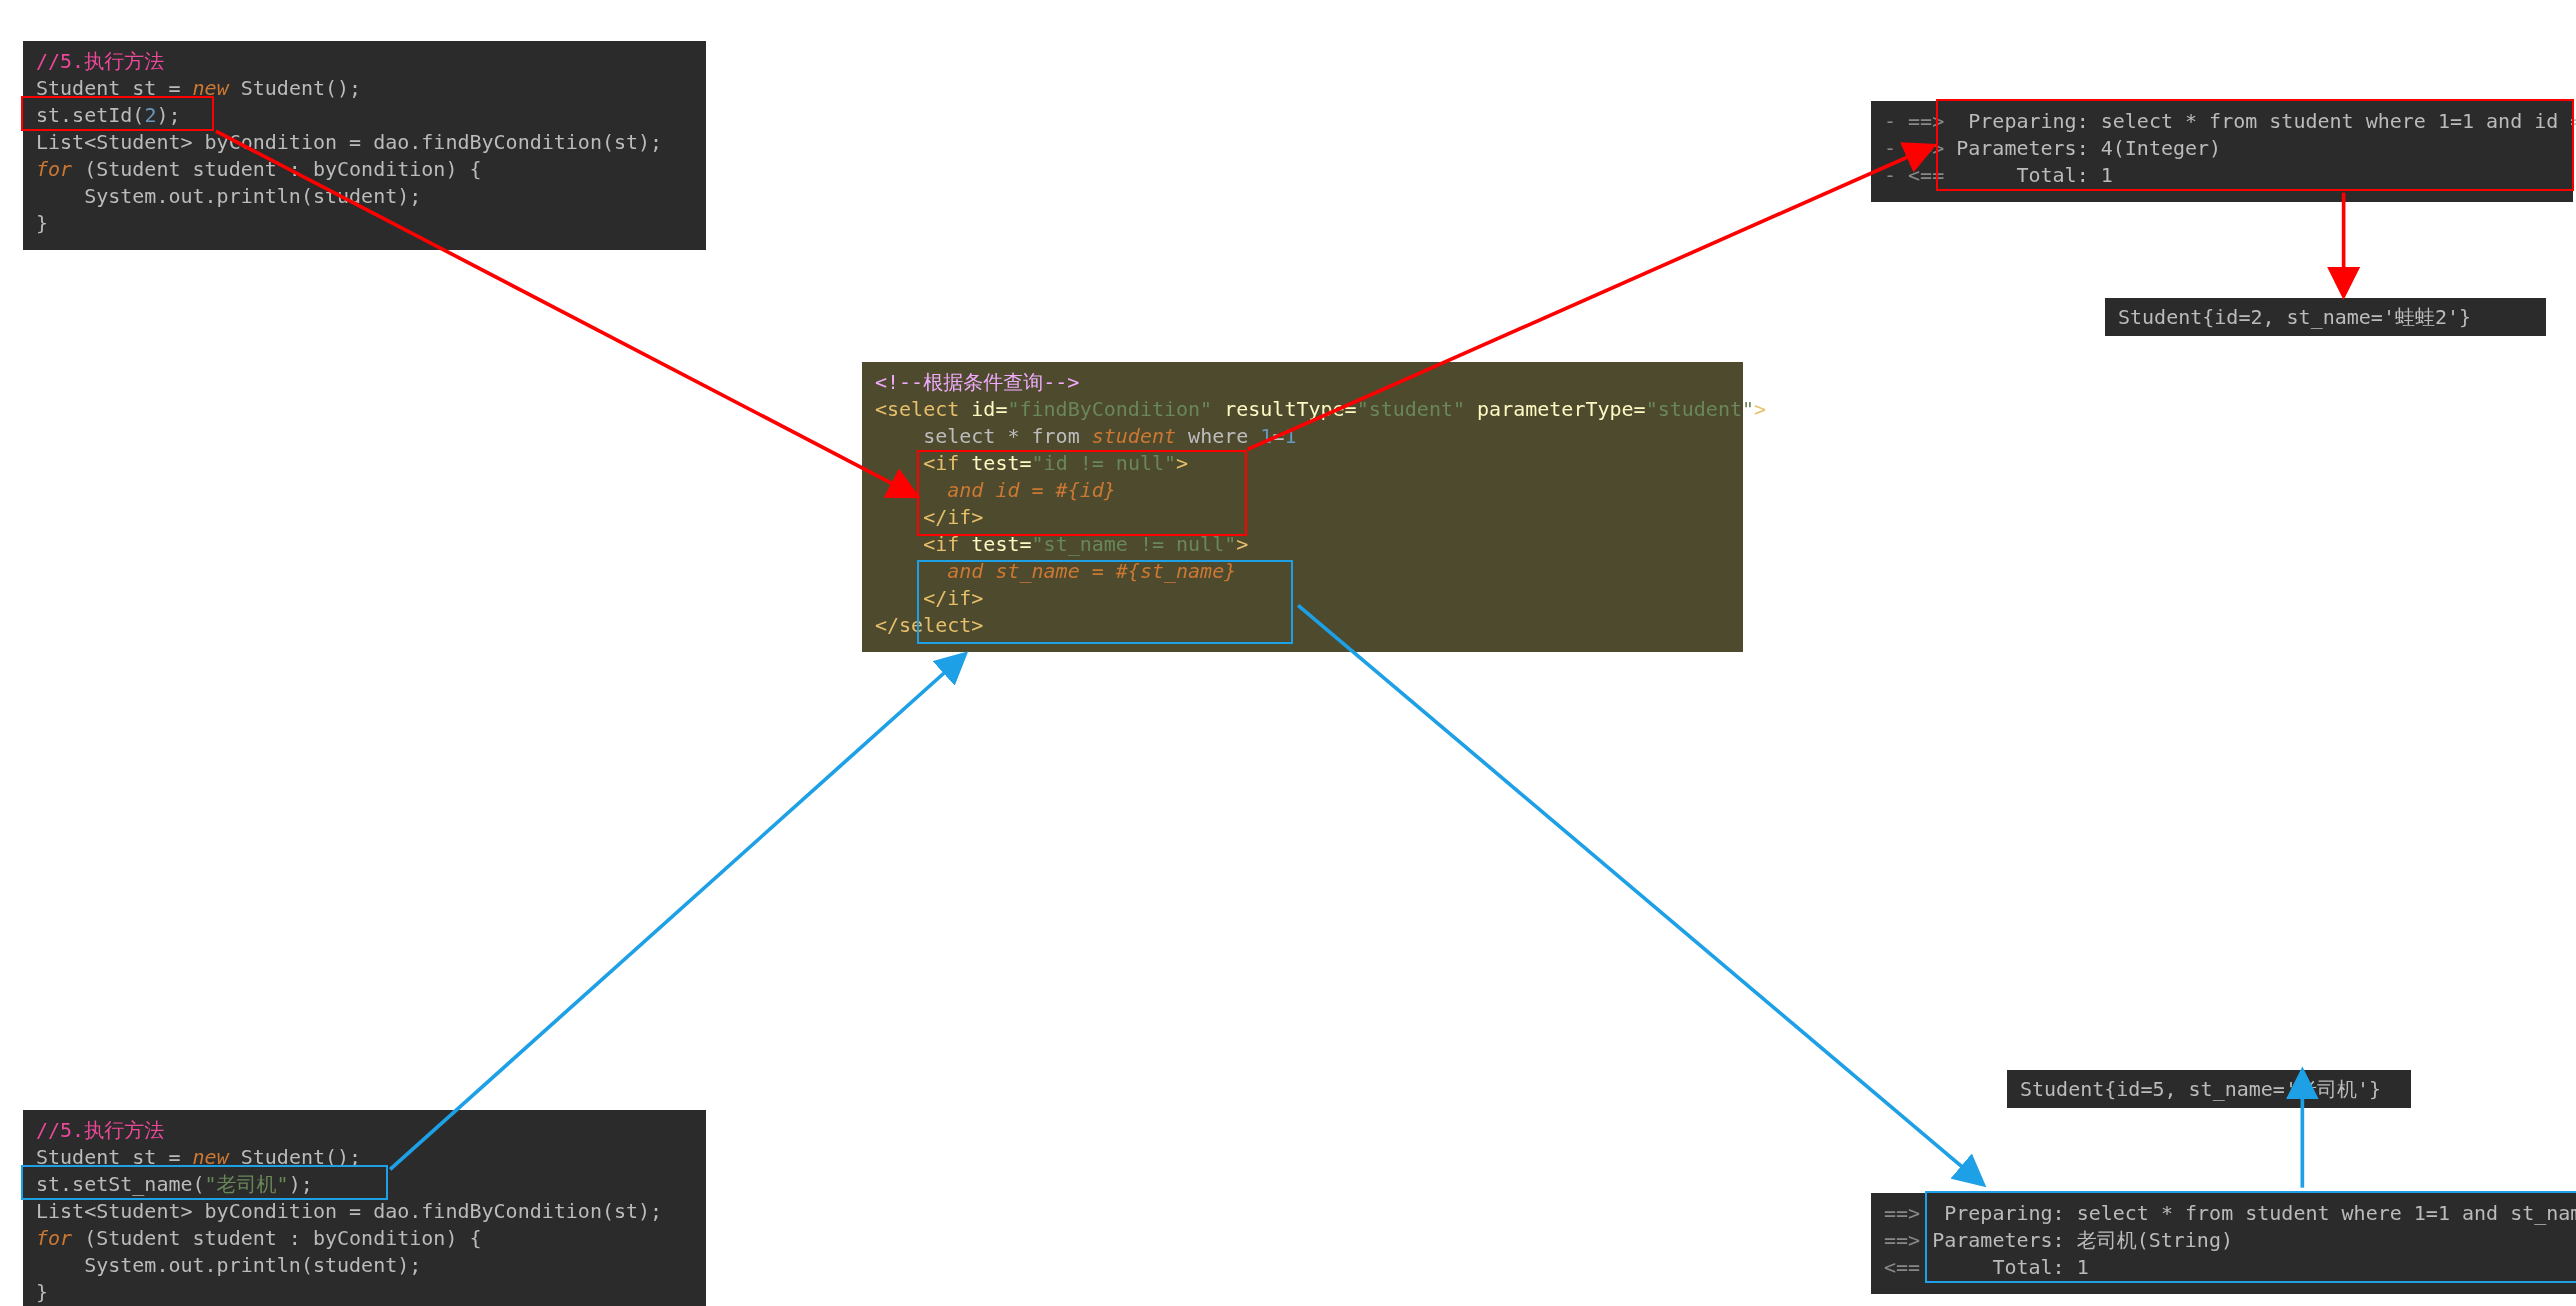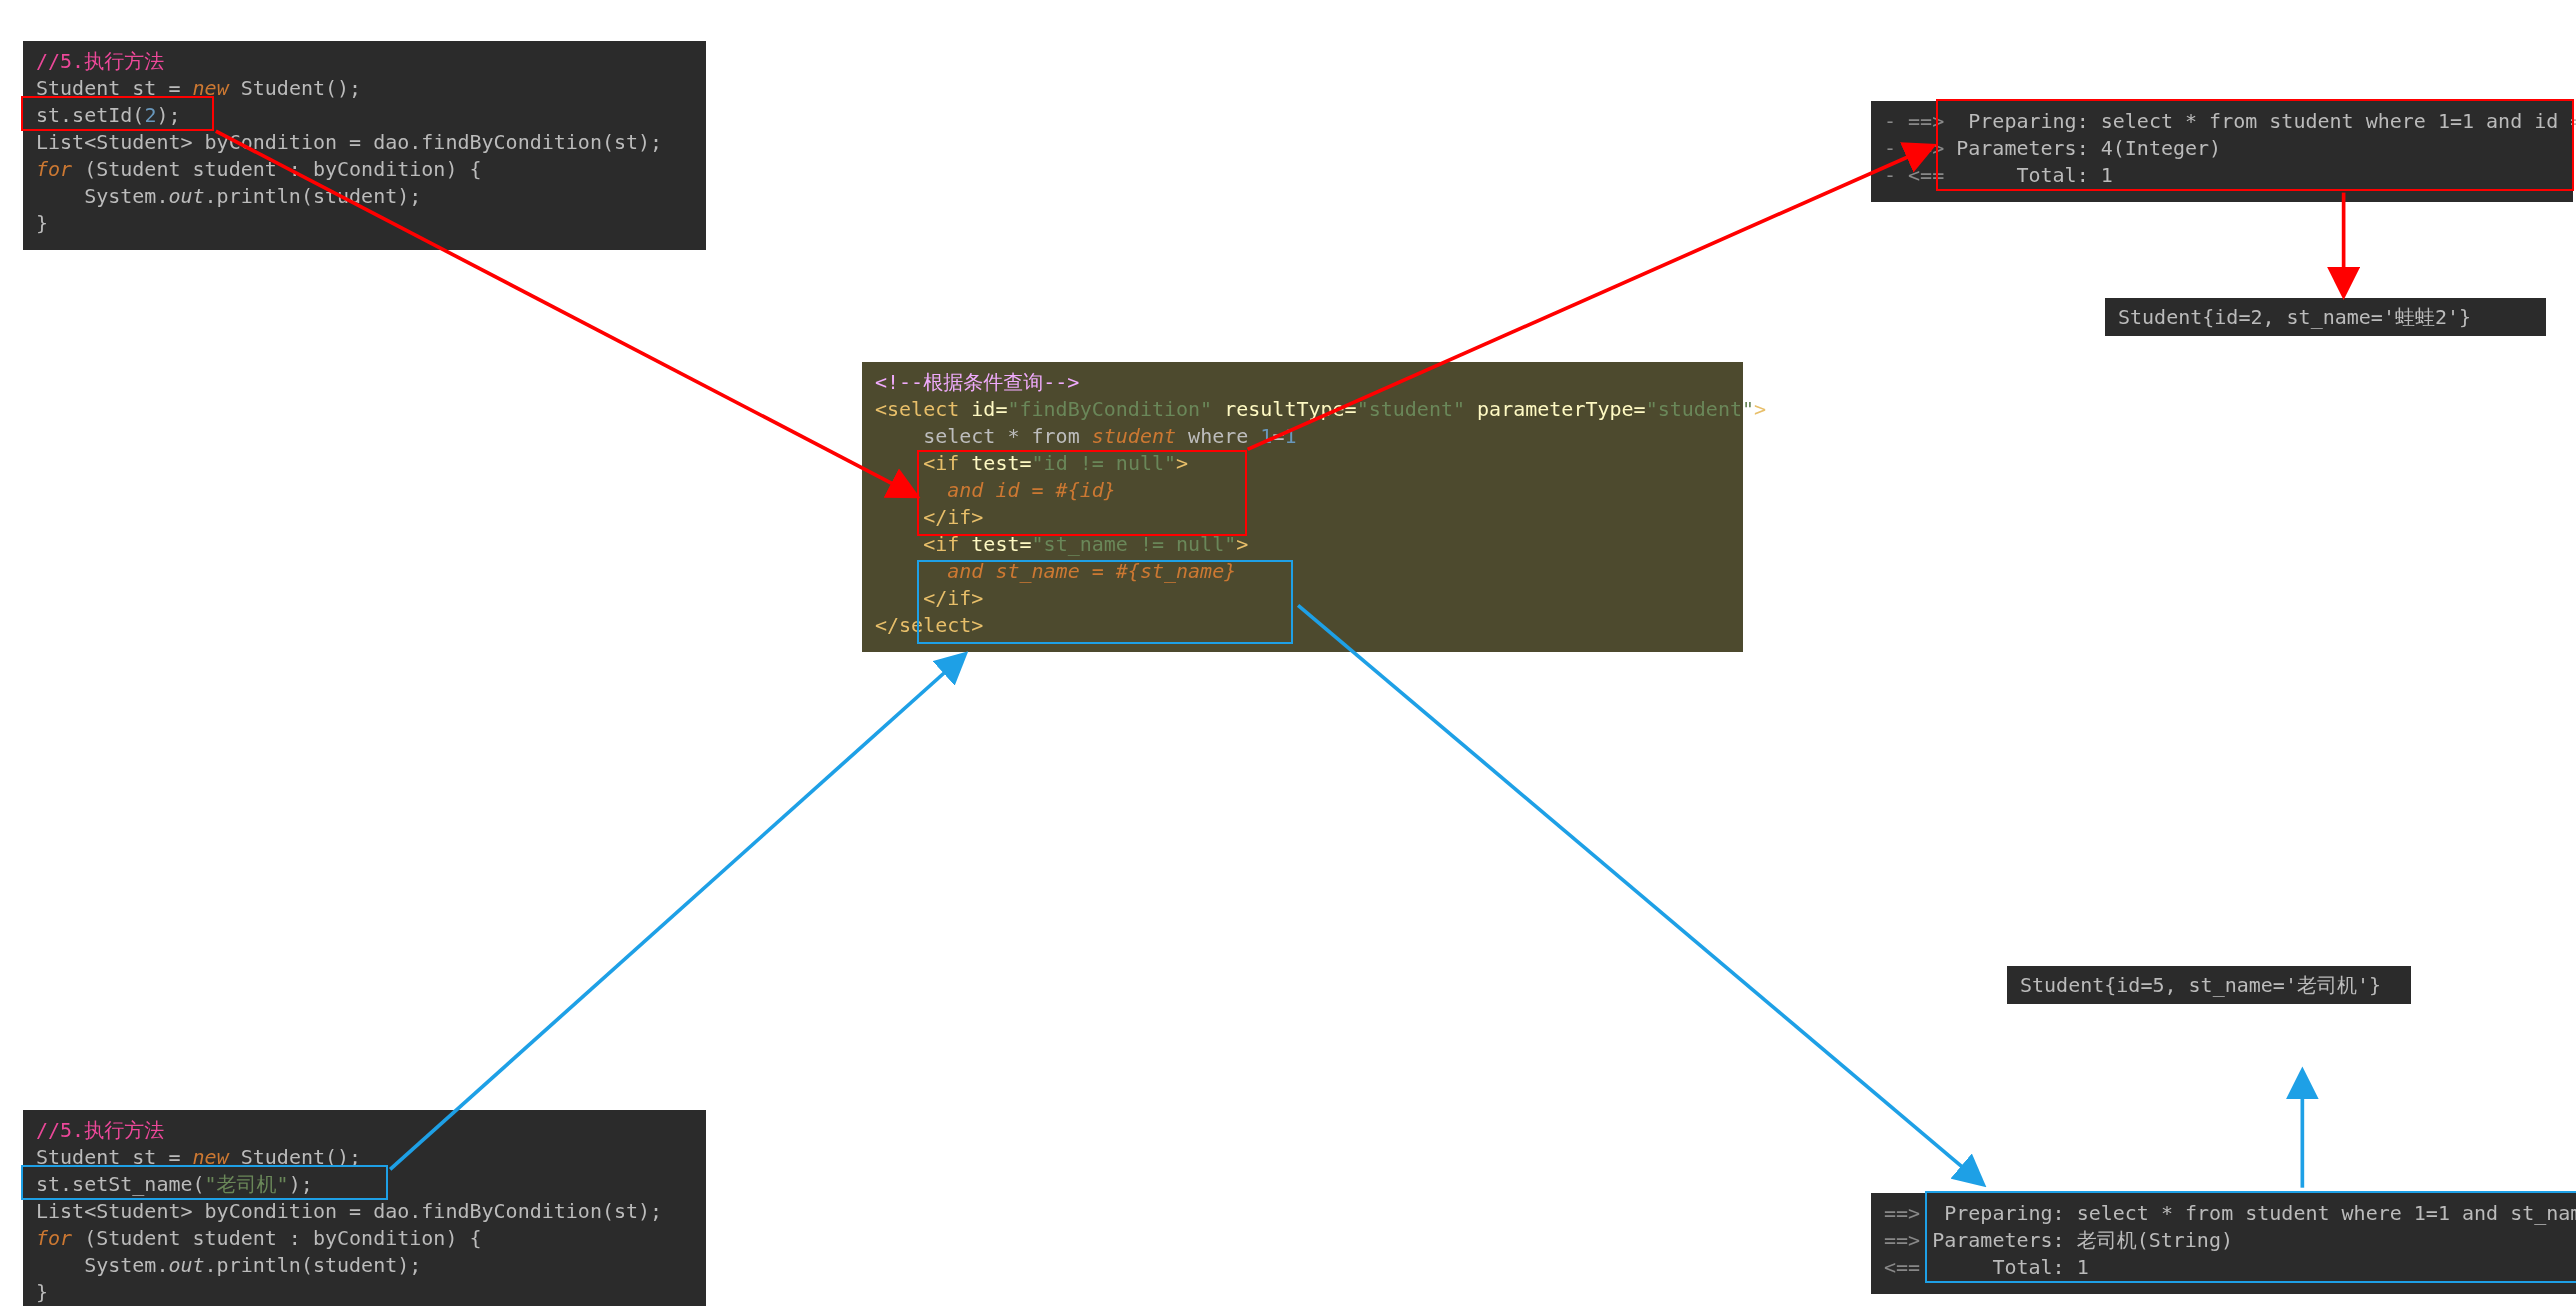--- a/index.html
+++ b/index.html
@@ -25,21 +25,21 @@
     background: #2b2b2b;
   }
   .panel.olive {
     background: #4d4a2e;
     color: #bdbdbd;
   }
   .kw  { color: #cc7832; font-style: italic; }
   .str { color: #6a8759; }
   .num { color: #6897bb; }
   .comment { color: #ec4899; }
-  .ital { font-style: italic; }
+  .ital { }
   .tag   { color: #e8bf6a; }
   .attr  { color: #fef9c3; }
   .val   { color: #6a8759; }
   .xmlcomment { color: #f0abfc; }
   .log-ptr { color: #888; }
   .hlbox-red {
     position: absolute;
     border: 2.8px solid #ff0000;
     box-sizing: border-box;
   }
@@ -111,21 +111,21 @@
   <pre class="code">Student{id=2, st_name='蛙蛙2'}</pre>
 </div>
 
 <div class="panel dark" style="left:1871px; top:1193px; width:706px;">
 <pre class="code"><span><span class="log-ptr">==&gt; </span><span> Preparing: select * from student where 1=1 and st_name = ?</span></span>
 <span><span class="log-ptr">==&gt; </span><span>Parameters: 老司机(String)</span></span>
 <span><span class="log-ptr">&lt;== </span><span>     Total: 1</span></span></pre>
 </div>
 <div class="hlbox-blue" style="left:1925px; top:1191px; width:653px; height:92px;"></div>
 
-<div class="panel dark" style="left:2007px; top:966px; width:404px; padding:5.5px 13px;">
+<div class="panel dark" style="left:2007px; top:1070px; width:404px; padding:5.5px 13px;">
   <pre class="code">Student{id=5, st_name='老司机'}</pre>
 </div>
 
 <svg class="arrows" viewBox="0 0 2808 1424">
   <defs>
     <marker id="ah-red" viewBox="0 0 10 10" refX="8" refY="5" markerWidth="9" markerHeight="9" orient="auto-start-reverse">
       <path d="M 0 0 L 10 5 L 0 10 z" fill="#ff0000"></path>
     </marker>
     <marker id="ah-blue" viewBox="0 0 10 10" refX="8" refY="5" markerWidth="9" markerHeight="9" orient="auto-start-reverse">
       <path d="M 0 0 L 10 5 L 0 10 z" fill="#1ea0e6"></path>

